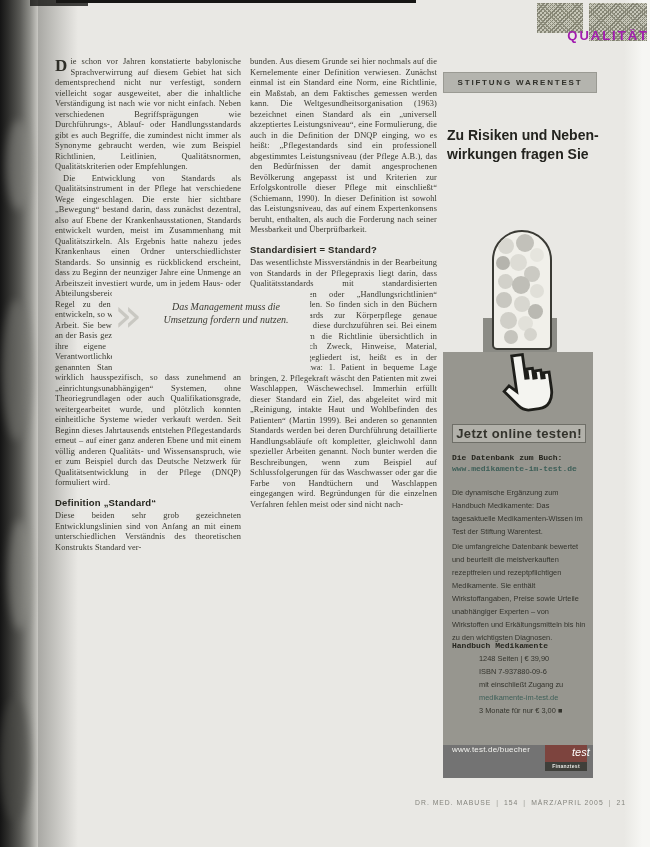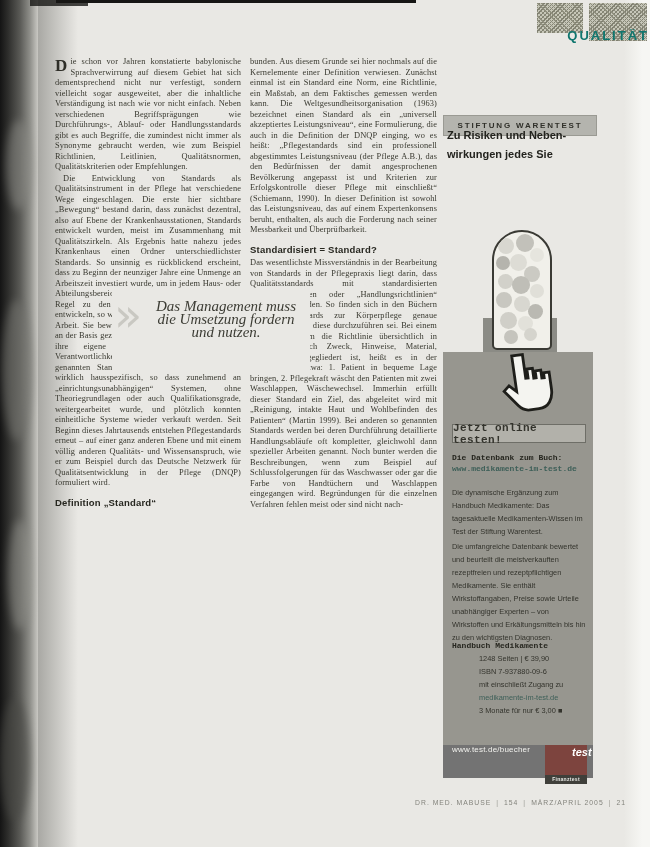--- a/index.html
+++ b/index.html
@@ -15,73 +15,73 @@
     background:linear-gradient(90deg,rgba(255,255,255,0),#f6f6f3 70%);}
   .scan-mark{position:absolute;background:#161614;}
 
   
   #qual{position:absolute;left:537px;top:3px;width:112px;height:40px;}
   #qual .ht{position:absolute;background-color:#c6c6b8;
       background-image:repeating-linear-gradient(45deg,#8f8f7e 0 1px,transparent 1px 3px),
                        repeating-linear-gradient(-45deg,#7f7f70 0 1px,transparent 1px 3px);}
   #qual .word{position:absolute;left:0;bottom:0;width:112px;text-align:right;
       font-family:"Liberation Sans",sans-serif;font-weight:bold;font-size:13px;
-      letter-spacing:2px;color:#0f766e;}
+      letter-spacing:2px;color:#a21caf;}
 
   
   .col{position:absolute;top:57px;overflow:hidden;text-align:justify;
        font-size:8.4px;line-height:10.5px;letter-spacing:.1px;color:#38382f;
        filter:blur(.22px);}
   #col1{left:55px;width:186px;height:722px;}
   #col2{left:250px;width:187px;height:512px;}
   .col p{margin:0 0 1px 0;text-indent:8px;}
   .col p.first{text-indent:0;}
   .dropcap{float:left;font-size:17px;line-height:15px;font-weight:bold;padding:1px 3px 0 0;color:#2e2e28;}
   .subhead{font-family:"Liberation Sans",sans-serif;font-weight:bold;font-size:9.5px;
            margin:9px 0 3px 0;color:#26261f;letter-spacing:.2px;}
 
   
   #quote{position:absolute;left:112px;top:290px;width:198px;height:84px;background:#e9e8e4;}
   #quote .mark{position:absolute;left:2px;top:2px;font-size:46px;color:#c9c8c2;
       font-family:"DejaVu Sans",sans-serif;line-height:46px;}
   #quote .qtext{position:absolute;left:38px;top:10px;width:152px;text-align:center;
-      font-style:italic;font-size:15px;line-height:13px;color:#3c3c34;filter:blur(.2px);}
+      font-style:italic;font-size:10px;line-height:13px;color:#3c3c34;filter:blur(.2px);}
   #brand-badge{position:absolute;left:443px;top:72px;width:152px;height:19px;background:#b4b4ae;
      border:1px solid #9a9a93;display:flex;align-items:center;justify-content:center;
      font-family:"Liberation Sans",sans-serif;font-weight:bold;font-size:8px;
-     letter-spacing:1.8px;color:#30302a;text-transform:uppercase;margin-top:43px;}
+     letter-spacing:1.8px;color:#30302a;text-transform:uppercase;}
   #ad-headline{position:absolute;left:447px;top:126px;width:160px;
-     font-family:"Liberation Sans",sans-serif;font-weight:bold;font-size:11px;
+     font-family:"Liberation Sans",sans-serif;font-weight:bold;font-size:14px;
      line-height:19px;color:#23231e;filter:blur(.2px);}
   #ad-headline .url{color:#3d5f58;}
 
   #capsule-stem{position:absolute;left:483px;top:318px;width:74px;height:42px;background:#8b8b85;}
   #capsule{position:absolute;left:492px;top:230px;width:56px;height:116px;background:#f1f0ea;
      border:2px solid #3a3a34;border-radius:30px 30px 5px 5px;overflow:hidden;}
   .pill{position:absolute;border-radius:50%;}
 
   #ad-panel{position:absolute;left:443px;top:352px;width:150px;height:425px;background:#97968f;}
   #cursor{position:absolute;left:500px;top:350px;width:56px;height:66px;transform:rotate(-8deg);}
   #ad-button{position:absolute;left:452px;top:424px;width:132px;height:17px;background:#b2b1aa;
      border:1px solid #6e6e67;display:flex;align-items:center;justify-content:center;
-     font-family:Liberation Mono, monospace;font-weight:bold;font-size:11px;color:#33332c;
+     font-family:Liberation Sans, sans-serif;font-weight:bold;font-size:13px;color:#33332c;
      letter-spacing:.4px;cursor:pointer;}
   .ad-bold{position:absolute;left:452px;width:136px;font-family:Liberation Mono, monospace;
      font-weight:bold;font-size:8px;line-height:11px;color:#26261f;filter:blur(.18px);}
   .ad-body{position:absolute;left:452px;width:134px;font-family:Liberation Sans, sans-serif;
      font-size:7.4px;line-height:13px;color:#33332c;filter:blur(.18px);}
   .teal{color:#3d5f58;}
 
   #ad-footer{position:absolute;left:443px;top:745px;width:150px;height:33px;background:#737373;
      display:flex;align-items:flex-start;}
   #ad-url{font-family:"Liberation Sans",sans-serif;font-size:8px;color:#f2f2ee;
      letter-spacing:.2px;margin-left:9px;flex:1;}
   #logo-stack{width:42px;margin-right:6px;}
   #logo-test{background:#7d443e;color:#fff;font-family:"Liberation Sans",sans-serif;
-     font-weight:bold;font-style:italic;font-size:11px;text-align:center;line-height:15px;height:30px;padding-left:27px;}
+     font-weight:normal;font-style:italic;font-size:11px;text-align:center;line-height:15px;height:17px;padding-left:27px;}
   #logo-finanztest{background:#3f3f3a;color:#e8e8e4;font-family:"Liberation Sans",sans-serif;
      font-weight:bold;font-size:5px;text-align:center;line-height:9px;height:9px;letter-spacing:.3px;}
 
   #footer-line{position:absolute;right:24px;top:799px;font-family:"Liberation Sans",sans-serif;
      font-size:6.8px;letter-spacing:1px;color:#83837c;text-transform:uppercase;}
   #footer-line .sep{margin:0 5px;color:#9a9a93;}
 </style>
 </head>
 <body>
 
@@ -104,38 +104,39 @@
     <div class="ht" style="left:52px;top:0;width:58px;height:38px;"></div>
     <div class="word">QUALITÄT</div>
   </div>
 
   <div class="col" id="col1">
     <p class="first">
       <span class="dropcap">D</span><span>ie schon vor Jahren konstatierte babylonische Sprachverwirrung auf diesem Gebiet hat sich dementsprechend nicht nur verfestigt, sondern vielleicht sogar ausgeweitet, aber die inhaltliche Verständigung ist nach wie vor nicht einfach. Neben verschiedenen Begriffsprägungen wie Durchführungs-, Ablauf- oder Handlungsstandards gibt es auch Begriffe, die zumindest nicht immer als Synonyme gebraucht werden, wie zum Beispiel Richtlinien, Leitlinien, Qualitätsnormen, Qualitätskriterien oder Empfehlungen.</span>
     </p>
     <p>Die Entwicklung von Standards als Qualitätsinstrument in der Pflege hat verschiedene Wege eingeschlagen. Die erste hier sichtbare „Bewegung“ bestand darin, dass zunächst dezentral, also auf Ebene der Krankenhausstationen, Standards entwickelt wurden, meist im Zusammenhang mit Qualitätszirkeln. Als Ergebnis hatte nahezu jedes Krankenhaus einen Ordner unterschiedlichster Standards. So unsinnig es rückblickend erscheint, dass zu Beginn der neunziger Jahre eine Unmenge an Arbeitszeit investiert wurde, um in jedem Haus- oder Abteilungsbereich die spezifischen Standards – in der Regel zu den immer gleichen Themen – zu entwickeln, so wichtig waren die Nebeneffekte dieser Arbeit. Sie bewirkten nämlich, dass die Pflegenden an der Basis gezwungen wurden, sich Gedanken über ihre eigene Arbeit, ihre Möglichkeiten, Verantwortlichkeiten u.a. zu machen. Die so genannten Standards selbst waren zudem selten wirklich hausspezifisch, so dass zunehmend an „einrichtungsunabhängigen“ Systemen, ohne Theoriegrundlagen oder auch Qualifikationsgrade, weitergearbeitet wurde, und plötzlich konnten einheitliche Systeme wieder verkauft werden. Seit Beginn dieses Jahrtausends entstehen Pflegestandards erneut – auf einer ganz anderen Ebene und mit einem völlig anderen Qualitäts- und Wissensanspruch, wie er zum Beispiel durch das Deutsche Netzwerk für Qualitätsentwicklung in der Pflege (DNQP) formuliert wird.</p>
     <div class="subhead">Definition „Standard“</div>
+    <p class="first">Diese beiden sehr grob gezeichneten Entwicklungslinien sind von Anfang an mit einem unterschiedlichen Verständnis des theoretischen Konstrukts Standard ver-</p>
   </div>
 
   <div class="col" id="col2">
     <p class="first">bunden. Aus diesem Grunde sei hier nochmals auf die Kernelemente einer Definition verwiesen. Zunächst einmal ist ein Standard eine Norm, eine Richtlinie, ein Maßstab, an dem Faktisches gemessen werden kann. Die Weltgesundheitsorganisation (1963) bezeichnet einen Standard als ein „universell akzeptiertes Leistungsniveau“, eine Formulierung, die auch in die Definition der DNQP einging, wo es heißt: „Pflegestandards sind ein professionell abgestimmtes Leistungsniveau (der Pflege A.B.), das den Bedürfnissen der damit angesprochenen Bevölkerung angepasst ist und Kriterien zur Erfolgskontrolle dieser Pflege mit einschließt“ (Schiemann, 1990). In dieser Definition ist sowohl das Leistungsniveau, das auf einem Expertenkonsens beruht, enthalten, als auch die Forderung nach seiner Messbarkeit und Überprüfbarkeit.</p>
     <div class="subhead">Standardisiert = Standard?</div>
     <p class="first">Das wesentlichste Missverständnis in der Bearbeitung von Standards in der Pflegepraxis liegt darin, dass Qualitätsstandards mit standardisierten Handlungsabläufen oder „Handlungsrichtlinien“ verwechselt werden. So finden sich in den Büchern zu Pflegestandards zur Körperpflege genaue Vorschriften, wie diese durchzuführen sei. Bei einem Beispiel, in dem die Richtlinie übersichtlich in Stichworten nach Zweck, Hinweise, Material, Durchführung gegliedert ist, heißt es in der Durchführung etwa: 1. Patient in bequeme Lage bringen, 2. Pflegekraft wäscht den Patienten mit zwei Waschlappen, Wäschewechsel. Immerhin erfüllt dieser Standard ein Ziel, das abgeleitet wird mit „Reinigung, intakte Haut und Wohlbefinden des Patienten“ (Martin 1999). Bei anderen so genannten Standards werden bei deren Durchführung detaillierte Handlungsabläufe oft kompletter, gleichwohl dann spezieller Arbeiten genannt. Noch bunter werden die Beschreibungen, wenn zum Beispiel auf Schlussfolgerungen für das Waschwasser oder gar die Farbe von Handtüchern und Waschlappen eingegangen wird. Begründungen für die einzelnen Verfahren fehlen meist oder sind nicht nach-</p>
   </div>
 
   <div id="quote">
     <div class="mark">»</div>
     <div class="qtext">Das Management muss die Umsetzung fordern und nutzen.</div>
   </div>
 
   <div id="brand-badge">Stiftung Warentest</div>
 
   <div id="ad-headline">
     <div>Zu Risiken und Neben-</div>
-    <div>wirkungen jedes Sie</div>
+    <div>wirkungen fragen Sie</div>
   </div>
 
   <div id="capsule-stem"></div>
   <div id="capsule">
     <div class="pill" style="left:4px;top:6px;width:16px;height:16px;background:#d8d7d0;"></div>
     <div class="pill" style="left:22px;top:2px;width:18px;height:18px;background:#c2c1ba;"></div>
     <div class="pill" style="left:36px;top:16px;width:14px;height:14px;background:#e6e5de;"></div>
     <div class="pill" style="left:2px;top:24px;width:14px;height:14px;background:#b5b4ad;"></div>
     <div class="pill" style="left:16px;top:22px;width:17px;height:17px;background:#dddcd5;"></div>
     <div class="pill" style="left:30px;top:34px;width:16px;height:16px;background:#cbcac3;"></div>

